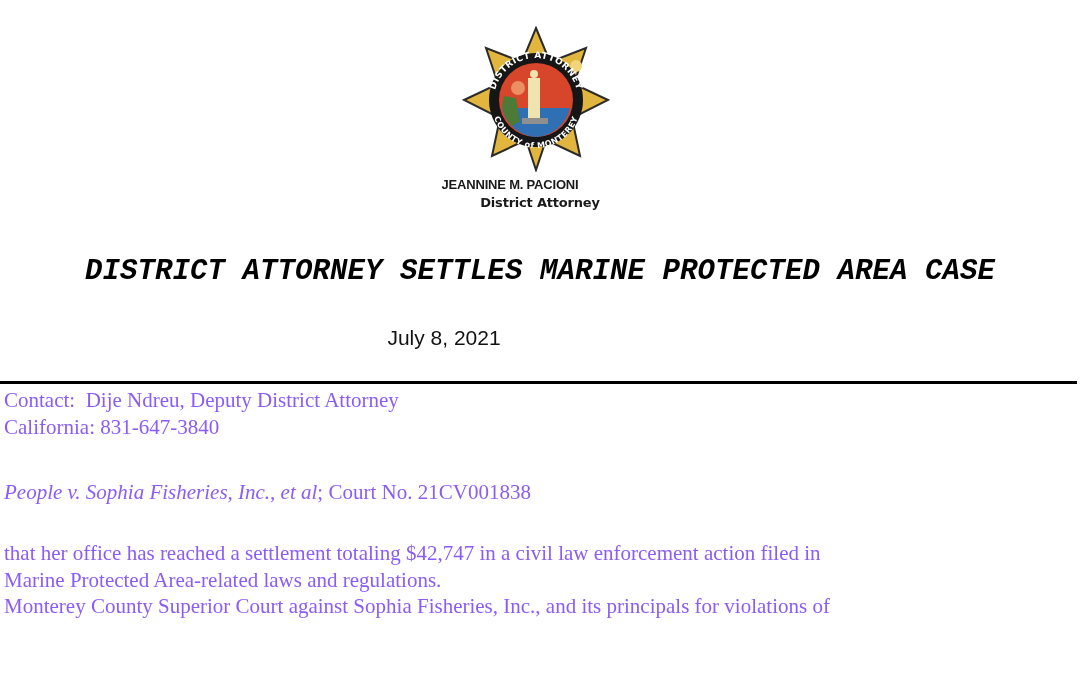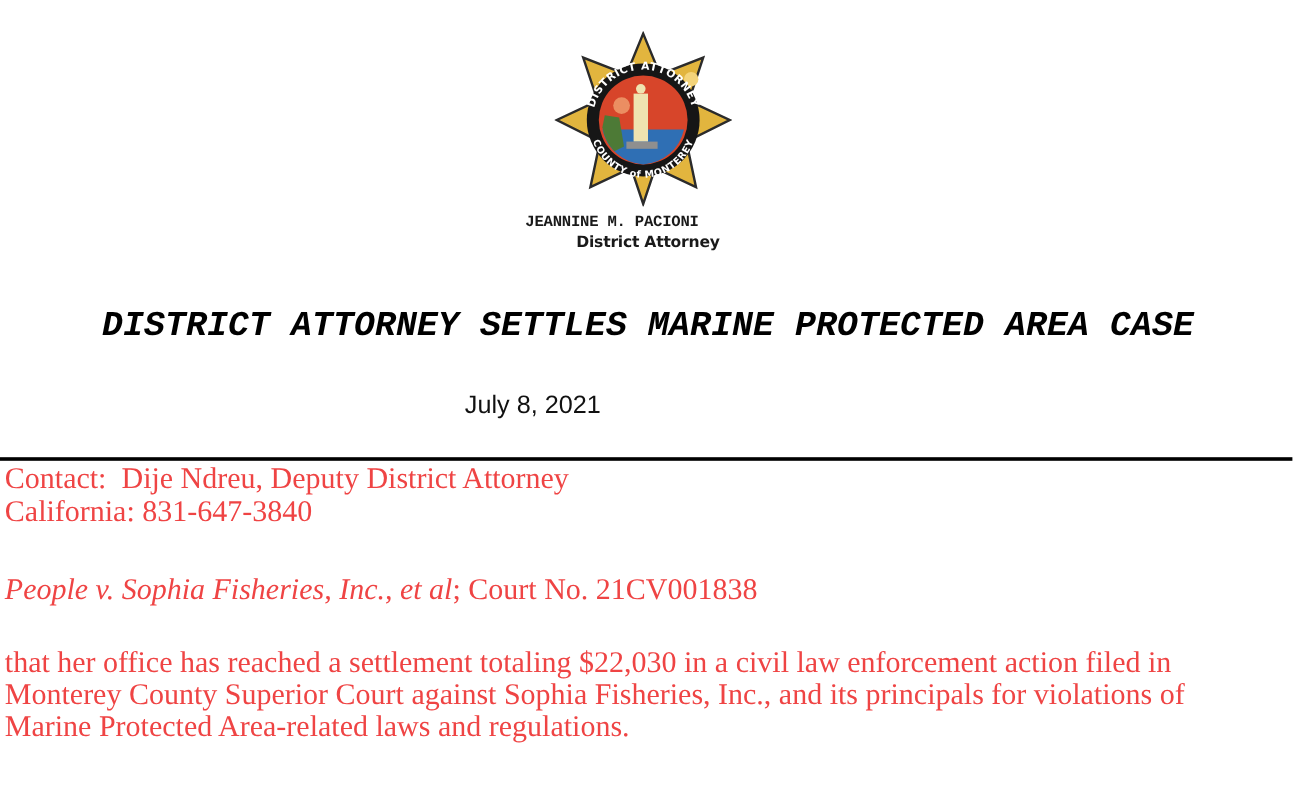--- a/index.html
+++ b/index.html
@@ -21,21 +21,21 @@
       width: 148px;
       height: 146px;
     }
     .badge svg { display: block; }
     .header-name {
       position: absolute;
       left: 0;
       width: 1020px;
       top: 176px;
       text-align: center;
-      font-family: Liberation Mono, monospace;
+      font-family: Liberation Sans, sans-serif;
       font-weight: bold;
       font-size: 13px;
       line-height: 17px;
       color: #1a1a1a;
       letter-spacing: -0.2px;
     }
     .header-title {
       position: absolute;
       left: 0;
       width: 1080px;
@@ -77,23 +77,23 @@
       left: 0;
       top: 381px;
       width: 1077px;
       height: 3px;
       background: #000000;
     }
     .body-text {
       position: absolute;
       left: 4px;
       font-family: "Liberation Serif", serif;
-      font-size: 25px;
+      font-size: 21px;
       line-height: 26.5px;
-      color: #ef4444;
+      color: #8b5cf6;
       white-space: nowrap;
     }
     .contact { top: 387px; }
     .phone { top: 414px; }
     .case { top: 479px; }
     .para { top: 540px; }
     .para .line { display: block; height: 26.5px; }
     .it { font-style: italic; }
   </style>
 </head>
@@ -146,16 +146,16 @@
 
 <div class="body-text phone">
   <span>California:</span> <span>831-647-3840</span>
 </div>
 
 <div class="body-text case">
   <span class="it">People v. Sophia Fisheries, Inc., et al</span><span>; </span><span>Court No.</span> <span>21CV001838</span>
 </div>
 
 <div class="body-text para">
-  <span class="line">that her office has reached a settlement totaling $22,030 in a civil law enforcement action filed in</span>
+  <span class="line">that her office has reached a settlement totaling $42,747 in a civil law enforcement action filed in</span>
+  <span class="line">Marine Protected Area-related laws and regulations.</span>
   <span class="line">Monterey County Superior Court against Sophia Fisheries, Inc., and its principals for violations of</span>
-  <span class="line">Marine Protected Area-related laws and regulations.</span>
 </div>
 
 </body></html>

